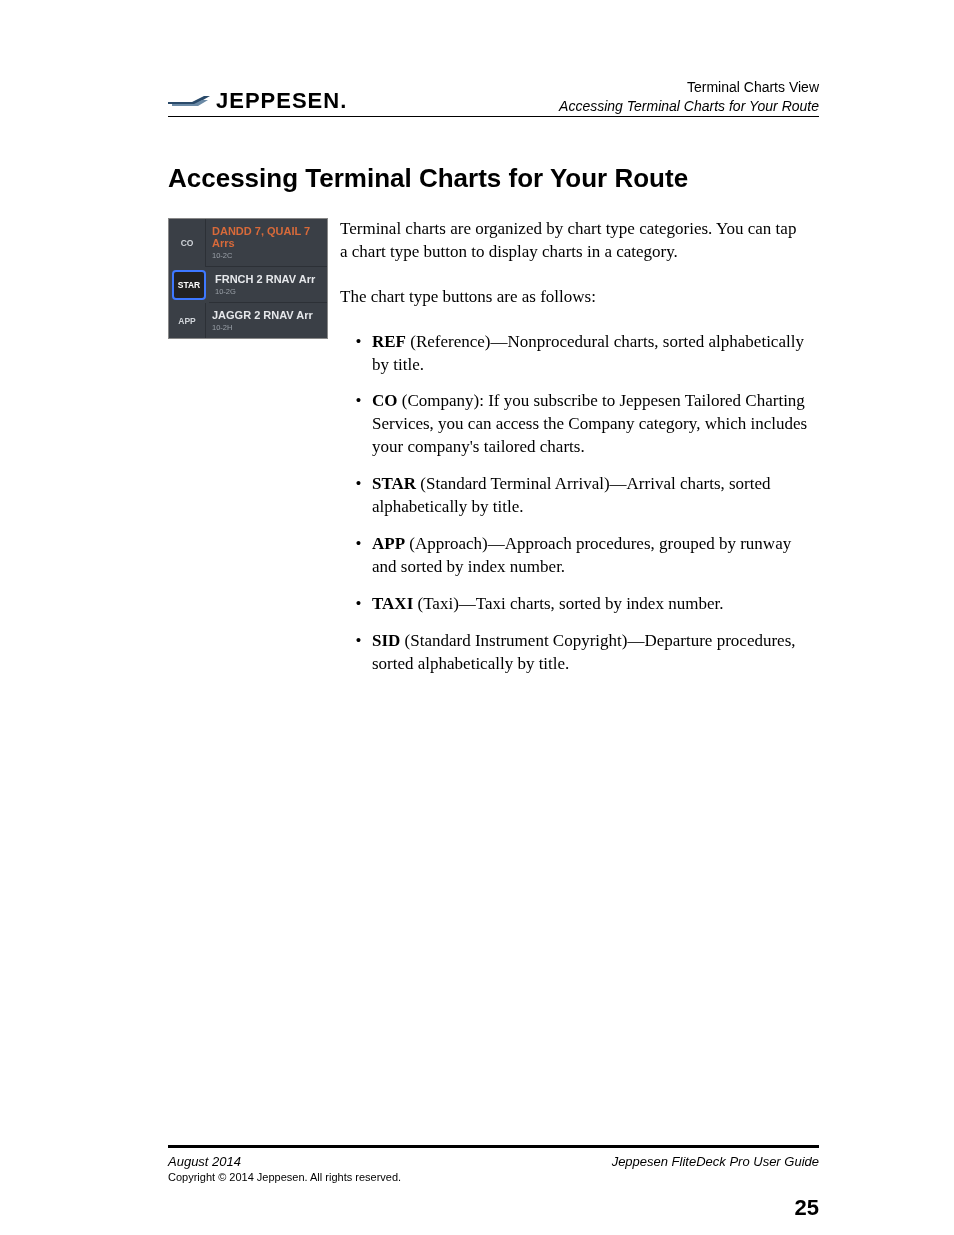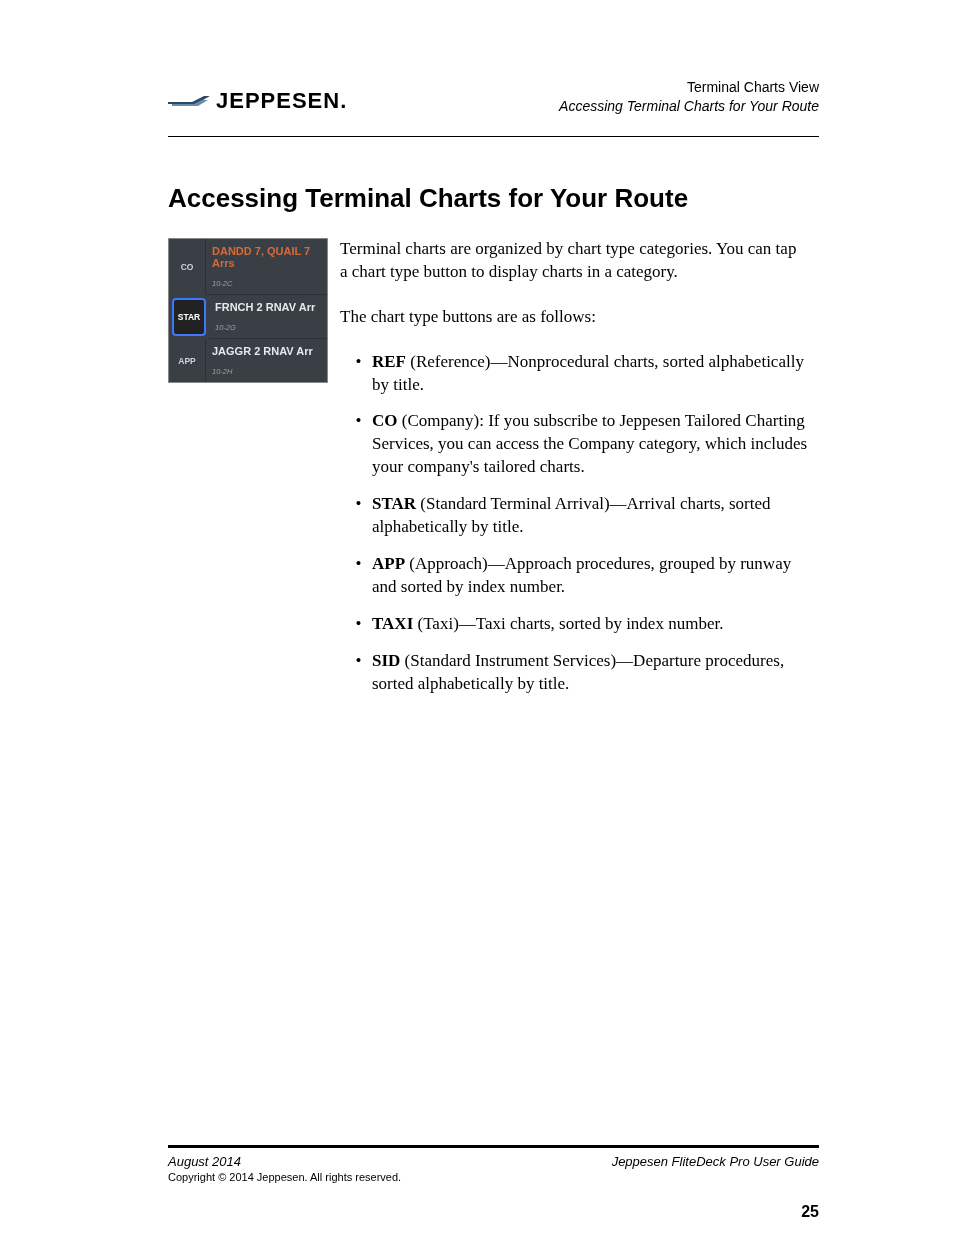--- a/index.html
+++ b/index.html
@@ -16,21 +16,21 @@
     box-sizing: border-box;
     padding: 78px 135px 0 168px;
   }
 
   
   .header-row {
     display: flex;
     justify-content: space-between;
     align-items: flex-end;
     border-bottom: 1.5px solid #000;
-    padding-bottom: 20px;
+    padding-bottom: 0;
   }
   .logo-box {
     display: flex;
     align-items: center;
     gap: 6px;
     padding-bottom: 2px;
   }
   .logo-wing {
     width: 42px;
     height: 14px;
@@ -115,22 +115,21 @@
     font-weight: 700;
     font-size: 11px;
     line-height: 1.1;
   }
   .ui-widget .item .it-title.hl {
     color: #d86a3a;
   }
   .ui-widget .item .it-sub {
     color: #9aa0a8;
     font-size: 7.5px;
-    margin-top: 10px;
-    font-style: italic;
+    margin-top: 2px;
   }
   .ui-widget .last .item { border-bottom: none; }
 
   
   .body-col {
     flex: 1;
     font-size: 17px;
     line-height: 1.35;
   }
   .body-col p { margin: 0 16px 22px 0; }
@@ -175,21 +174,21 @@
   .footer-right {
     font-style: italic;
     font-size: 13px;
   }
   .page-num {
     position: absolute;
     right: 135px;
     bottom: 14px;
     font-family: Arial, Helvetica, sans-serif;
     font-weight: 700;
-    font-size: 16px;
+    font-size: 22px;
   }
 </style>
 </head>
 <body>
 
 <div class="page">
 
   <div class="header-row">
     <div class="logo-box">
       <span class="logo-wing">
@@ -238,21 +237,21 @@
 
     <div class="body-col">
       <p>Terminal charts are organized by chart type categories. You can tap a chart type button to display charts in a category.</p>
       <p>The chart type buttons are as follows:</p>
       <ul>
         <li><span class="b">REF</span><span> (Reference)—Nonprocedural charts, sorted alphabetically by title.</span></li>
         <li><span class="b">CO</span><span> (Company): If you subscribe to Jeppesen Tailored Charting Services, you can access the Company category, which includes your company's tailored charts.</span></li>
         <li><span class="b">STAR</span><span> (Standard Terminal Arrival)—Arrival charts, sorted alphabetically by title.</span></li>
         <li><span class="b">APP</span><span> (Approach)—Approach procedures, grouped by runway and sorted by index number.</span></li>
         <li><span class="b">TAXI</span><span> (Taxi)—Taxi charts, sorted by index number.</span></li>
-        <li><span class="b">SID</span><span> (Standard Instrument Services)—Departure procedures, sorted alphabetically by title.</span></li>
+        <li><span class="b">SID</span><span> (Standard Instrument Copyright)—Departure procedures, sorted alphabetically by title.</span></li>
       </ul>
     </div>
 
   </div>
 
   <div class="footer">
     <div class="footer-rule"></div>
     <div class="footer-row">
       <div class="footer-left">
         <div class="date">August 2014</div>

